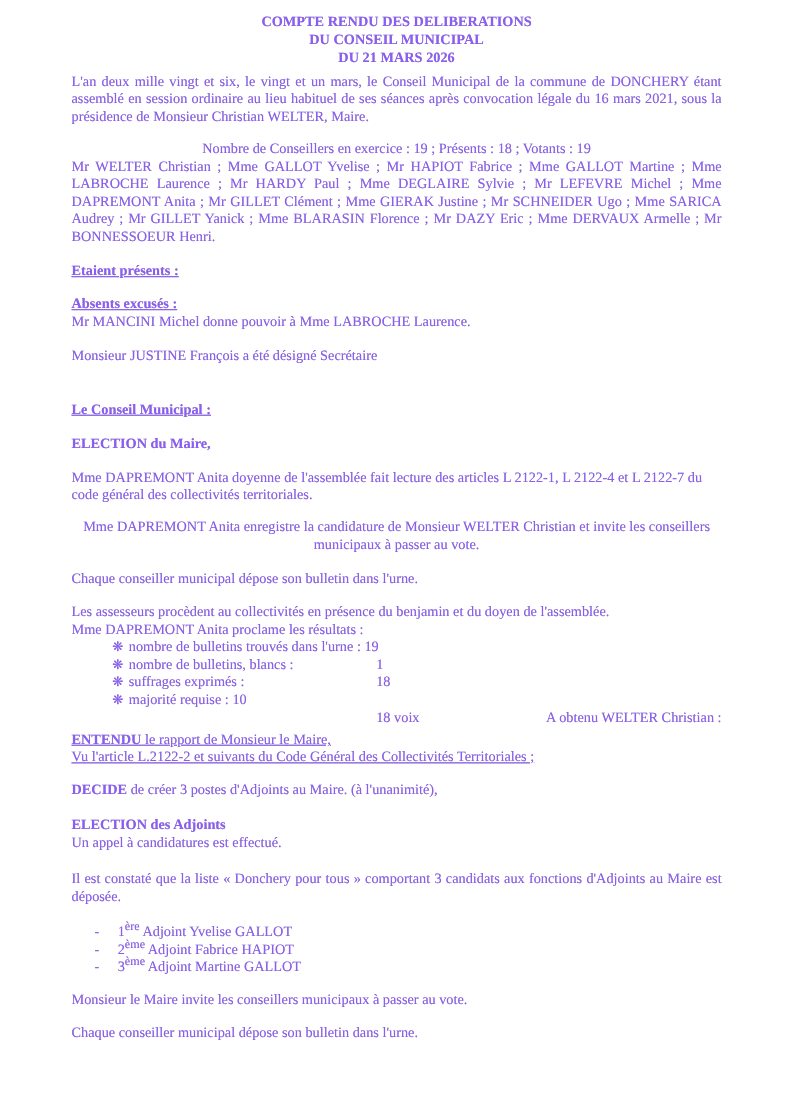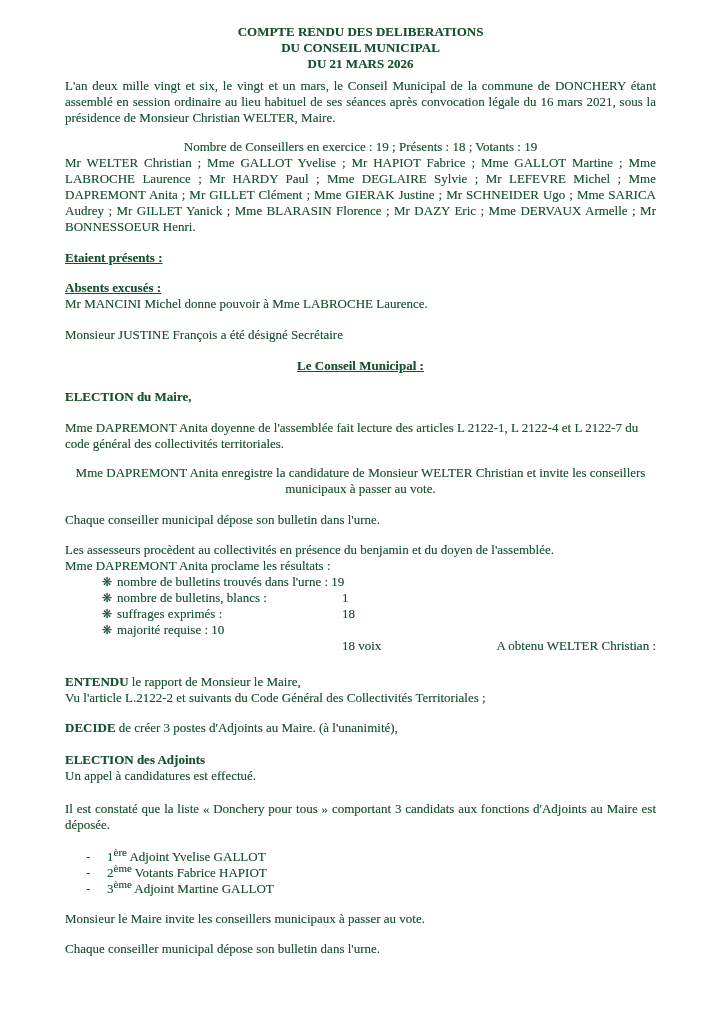--- a/index.html
+++ b/index.html
@@ -1,38 +1,38 @@
 <!DOCTYPE html>
 <html><head>
 <meta charset="utf-8">
 <style>
   html, body { margin: 0; padding: 0; background: #ffffff; }
   .page {
     width: 720px; height: 1013px;
     background: #ffffff;
     font-family: "Liberation Serif", serif;
-    color: #14532d;
+    color: #8b5cf6;
     font-size: 13px;
     line-height: 16px;
     position: relative;
     overflow: hidden;
     box-sizing: border-box;
-    padding: 22px 64px 0 65px;
+    padding: 10px 64px 0 65px;
     text-shadow: 0 0 0.5px rgba(30,30,30,0.35);
   }
   .t { margin: 0; }
   .title-block { text-align: center; font-weight: bold; margin: 2px 0 0 0; }
   .gap-6  { margin-top: 6px; }
-  .gap-12 { margin-top: 20px; }
+  .gap-12 { margin-top: 4px; text-decoration: underline; }
   .gap-13 { margin-top: 13px; text-align: center; }
   .gap-14 { margin-top: 14px; }
   .gap-15 { margin-top: 15px; }
   .gap-16 { margin-top: 16px; }
   .gap-17 { margin-top: 17px; }
-  .gap-29 { margin-top: 15px; text-align: center; }
+  .gap-29 { margin-top: 33px; }
   .just { text-align: justify; }
   .b { font-weight: bold; }
   .hd { font-weight: bold; text-decoration: underline; }
   .res-row { position: relative; padding-left: 37px; }
   .res-bullet { display: inline-block; margin-right: 5px; font-size: 12px; }
   .res-value { position: absolute; left: 277px; top: 0; }
   .obt-row { position: relative; padding-left: 31px; text-align: right; }
   .adj-row { position: relative; padding-left: 42px; }
   .adj-dash { position: absolute; left: 21px; top: 0; }
   sup { font-size: 11px; line-height: 0; }
@@ -105,21 +105,21 @@
     <p class="t">Un appel à candidatures est effectué.</p>
   </div>
 
   <p class="t gap-17 just">Il est constaté que la liste « Donchery pour tous » comportant 3 candidats aux fonctions d'Adjoints au Maire est déposée.</p>
 
   <div class="gap-16">
     <div class="adj-row">
       <span class="adj-dash">-</span><span>1</span><sup>ère</sup><span> Adjoint Yvelise GALLOT</span>
     </div>
     <div class="adj-row">
-      <span class="adj-dash">-</span><span>2</span><sup>ème</sup><span> Votants Fabrice HAPIOT</span>
+      <span class="adj-dash">-</span><span>2</span><sup>ème</sup><span> Adjoint Fabrice HAPIOT</span>
     </div>
     <div class="adj-row">
       <span class="adj-dash">-</span><span>3</span><sup>ème</sup><span> Adjoint Martine GALLOT</span>
     </div>
   </div>
 
   <p class="t gap-14">Monsieur le Maire invite les conseillers municipaux à passer au vote.</p>
 
   <p class="t gap-14">Chaque conseiller municipal dépose son bulletin dans l'urne.</p>
 

